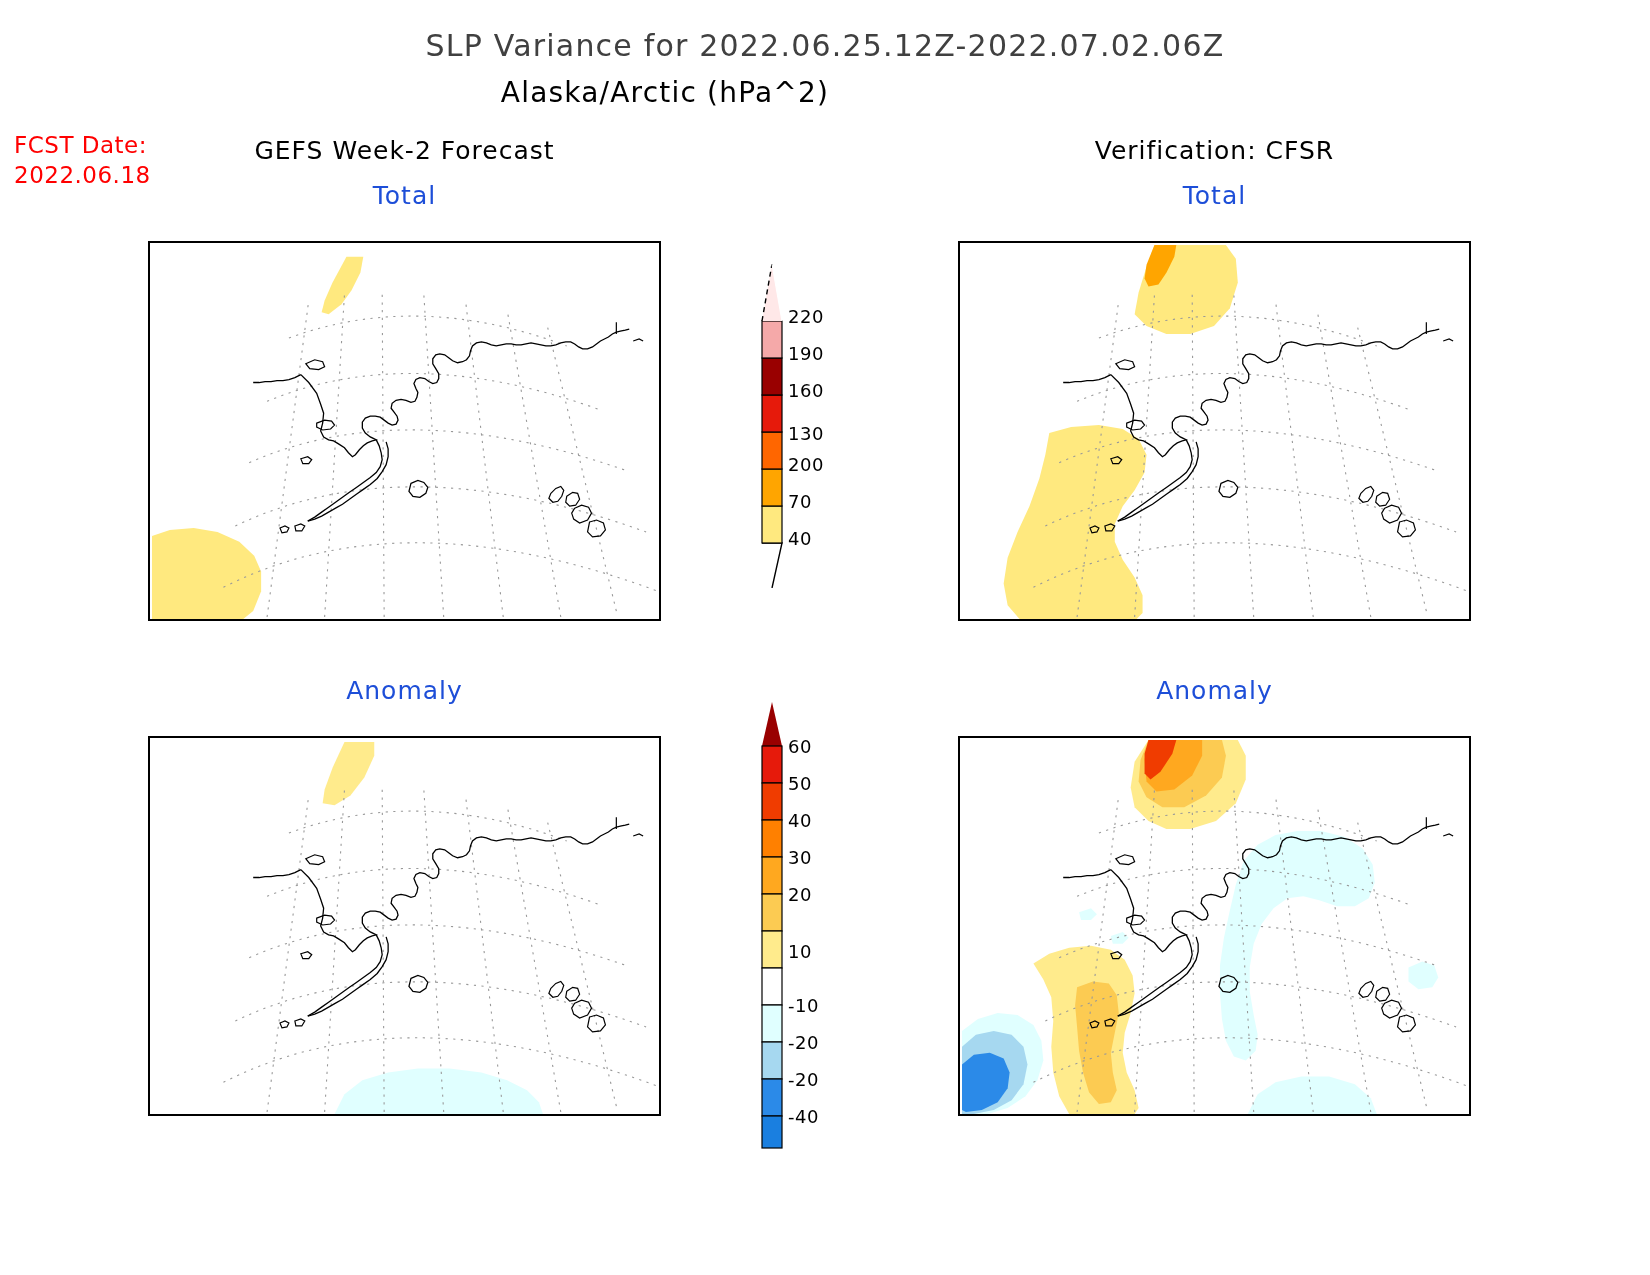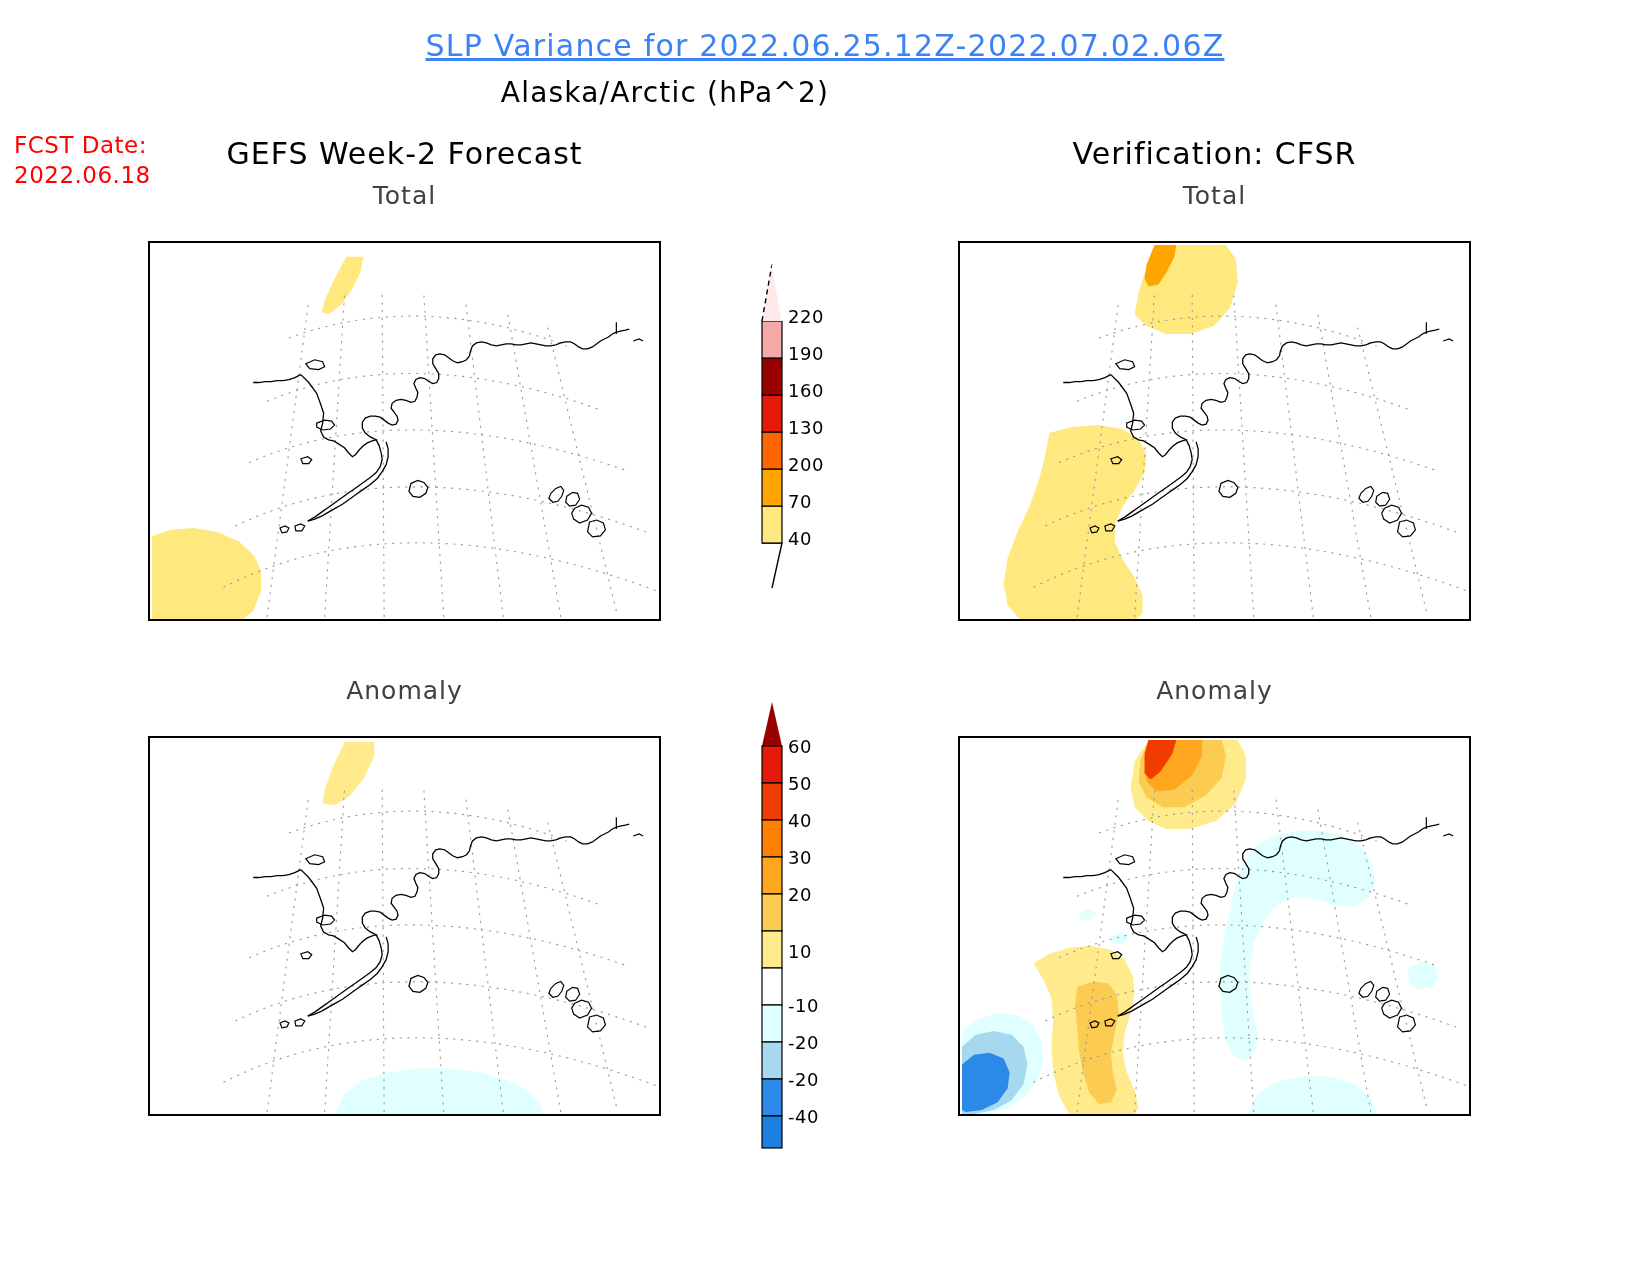--- a/index.html
+++ b/index.html
@@ -16,22 +16,21 @@
   }
 
   
   #main-title {
     position: absolute;
     left: 0; top: 28px;
     width: 1650px;
     text-align: center;
     font-size: 30px;
     letter-spacing: 1.2px;
-    color: #3b82f6;
-    text-decoration: underline;
+    color: #404040;
   }
   #sub-title {
     position: absolute;
     left: 0; top: 76px;
     width: 1330px;
     text-align: center;
     font-size: 28px;
     letter-spacing: 1.2px;
     color: #000000;
   }
@@ -42,34 +41,34 @@
     left: 14px; top: 130px;
     color: #ff0000;
     font-size: 23px;
     line-height: 30px;
     letter-spacing: 0.5px;
   }
 
   
   .col-header {
     position: absolute;
-    font-size: 30px;
+    font-size: 25px;
     letter-spacing: 1px;
     color: #000000;
     text-align: center;
   }
   #col-header-left  { left: 148px;  top: 136px; width: 513px; }
   #col-header-right { left: 958px;  top: 136px; width: 513px; }
 
   
   .panel-title {
     position: absolute;
     font-size: 25px;
     letter-spacing: 1px;
-    color: #404040;
+    color: #1d4ed8;
     text-align: center;
     width: 513px;
   }
   #title-tl { left: 148px; top: 181px; }
   #title-tr { left: 958px; top: 181px; }
   #title-bl { left: 148px; top: 676px; }
   #title-br { left: 958px; top: 676px; }
 
   
   .map-panel {
@@ -302,21 +301,21 @@
     <rect x="20" y="100" width="20" height="37" fill="#990000" stroke="#000000" stroke-width="1.2"></rect>
     <rect x="20" y="63" width="20" height="37" fill="#f5a9a9" stroke="#000000" stroke-width="1.2"></rect>
 
     <path d="M 20,63 L 40,63 L 30,6 Z" fill="#ffe8e8" stroke="none"></path>
     <path d="M 20,63 L 30,6" fill="none" stroke="#000000" stroke-width="1.4" stroke-dasharray="5 4"></path>
     <path d="M 40,63 L 30,6" fill="none" stroke="#ffffff" stroke-width="1.2"></path>
   </svg>
   <div class="cb-label" style="left:46px; top:48px;">220</div>
   <div class="cb-label" style="left:46px; top:85px;">190</div>
   <div class="cb-label" style="left:46px; top:122px;">160</div>
-  <div class="cb-label" style="left:46px; top:159px;">130</div>
+  <div class="cb-label" style="left:46px; top:165px;">130</div>
   <div class="cb-label" style="left:46px; top:196px;">200</div>
   <div class="cb-label" style="left:46px; top:233px;">70</div>
   <div class="cb-label" style="left:46px; top:270px;">40</div>
 </div>
 
 <div class="colorbar-wrap" id="colorbar-anomaly">
   <svg class="cb-svg" width="126" height="450" viewBox="0 0 126 450">
 
     <path d="M 26,46 L 46,46 L 36,2 Z" fill="#990000" stroke="none"></path>
 

